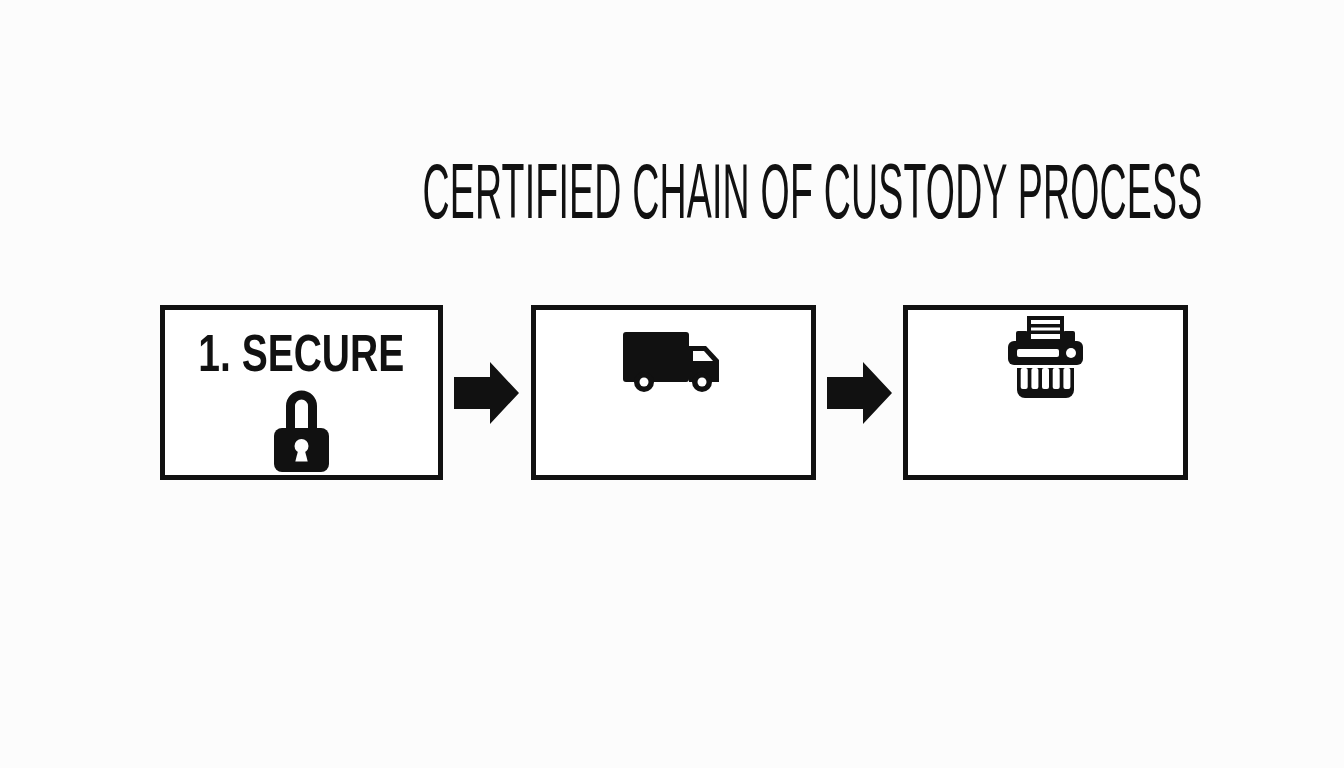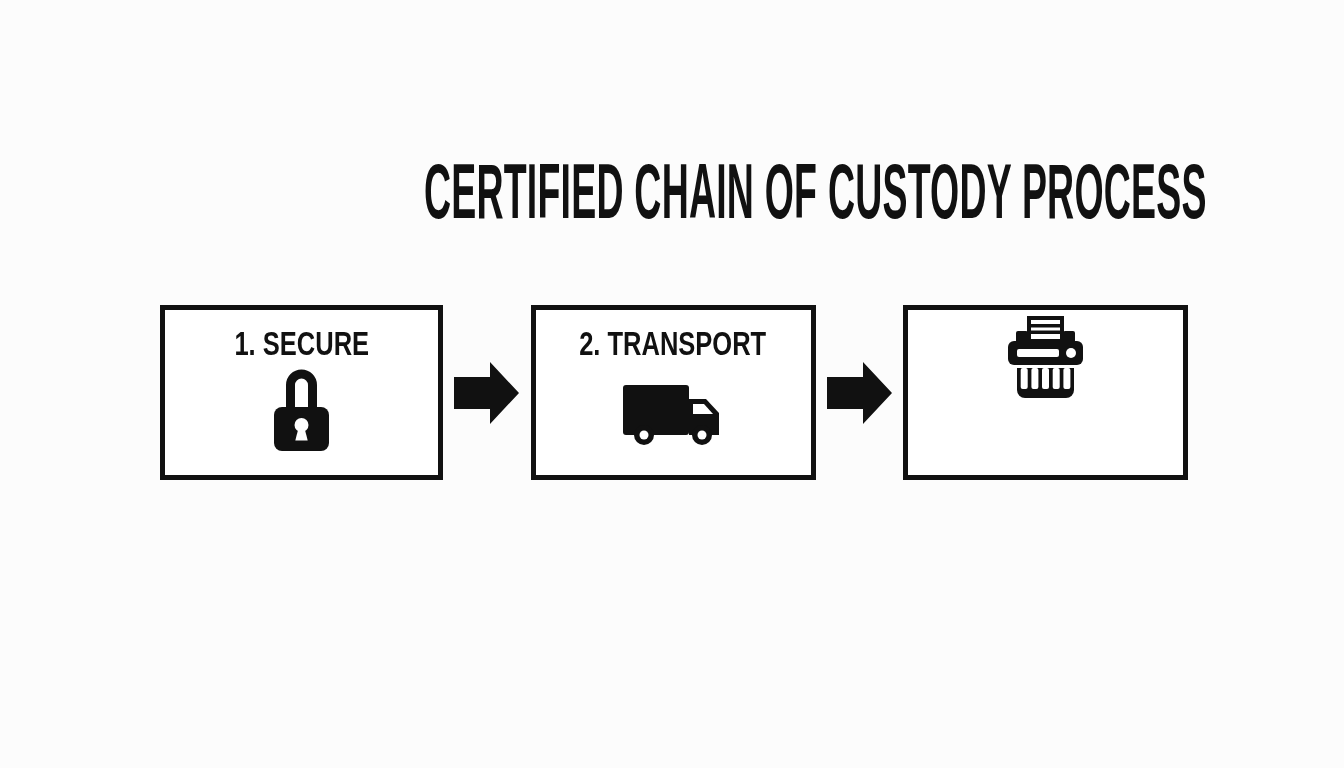--- a/index.html
+++ b/index.html
@@ -14,21 +14,21 @@
     width: 1344px; height: 768px;
     background: #fcfcfc;
   }
   
   .title {
     position: absolute;
     top: 152px; left: 0; right: 0;
     margin: 0;
     text-align: center;
     font-size: 78px;
-    font-weight: 700;
+    font-weight: 400;
     line-height: 1;
     color: #111111;
   }
   .condense-title {
     display: inline-block;
     transform: scaleX(0.48);
     transform-origin: 50% 50%;
     white-space: nowrap;
     letter-spacing: 0.5px;
   }
@@ -48,21 +48,21 @@
     background: #ffffff;
     display: flex;
     flex-direction: column;
     align-items: center;
     text-align: center;
   }
   .step-box.w1 { width: 283px; }
   .step-box.w2 { width: 285px; }
   .step-label {
     margin-top: 14px;
-    font-size: 34px;
+    font-size: 52px;
     font-weight: 700;
     line-height: 1.15;
     color: #111111;
   }
   .condense-label {
     display: inline-block;
     transform: scaleX(0.75);
     transform-origin: 50% 50%;
     white-space: nowrap;
   }
@@ -98,23 +98,20 @@
       </svg>
     </div>
 
     <div class="arrow-wrap">
       <svg width="65" height="62" viewBox="0 0 65 62" aria-hidden="true">
         <polygon points="0,15 36,15 36,0 65,31 36,62 36,47 0,47" fill="#111111"></polygon>
       </svg>
     </div>
 
     <div class="step-box w2">
-      <div class="step-label">
-        <span class="condense-label">2. TRANSPORT</span>
-      </div>
       <svg class="icon-truck" width="100" height="60" viewBox="0 0 100 60" aria-hidden="true">
         <rect x="0" y="0" width="66" height="50" rx="3" fill="#111111"></rect>
         <path d="M66,14 h17 l13,14 v22 h-30 z" fill="#111111"></path>
         <path d="M70,19 h11 l9,10 h-20 z" fill="#ffffff"></path>
         <circle cx="21" cy="50" r="10" fill="#111111"></circle>
         <circle cx="21" cy="50" r="4.5" fill="#ffffff"></circle>
         <circle cx="79" cy="50" r="10" fill="#111111"></circle>
         <circle cx="79" cy="50" r="4.5" fill="#ffffff"></circle>
       </svg>
     </div>

